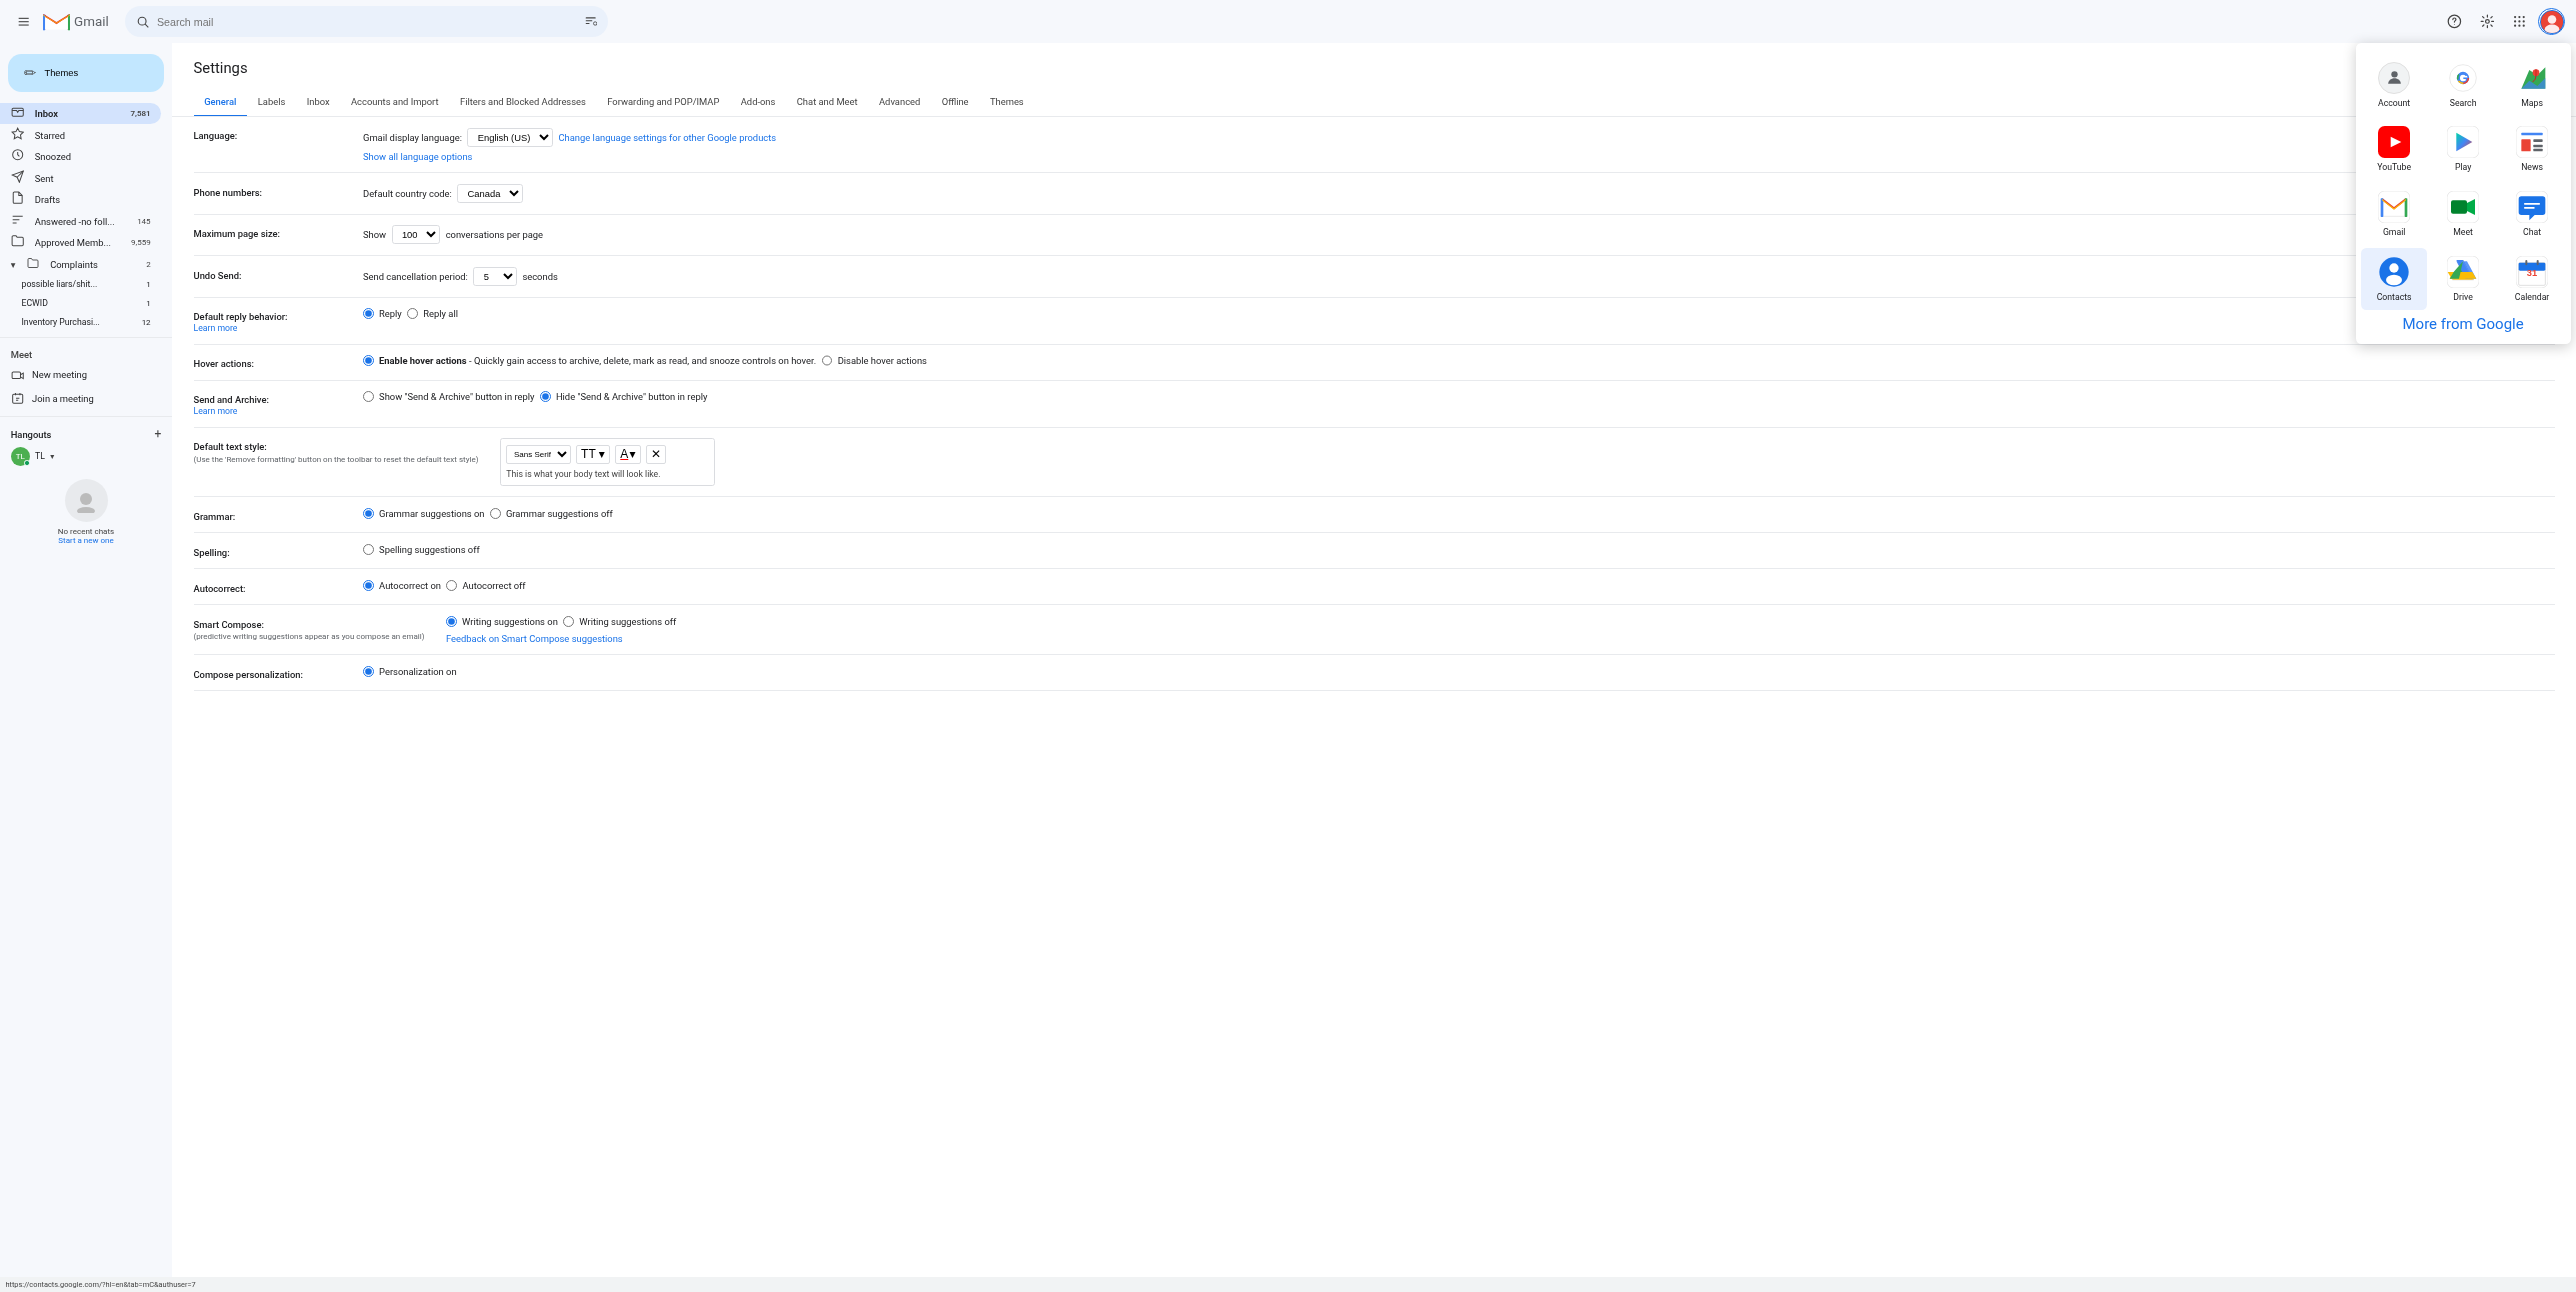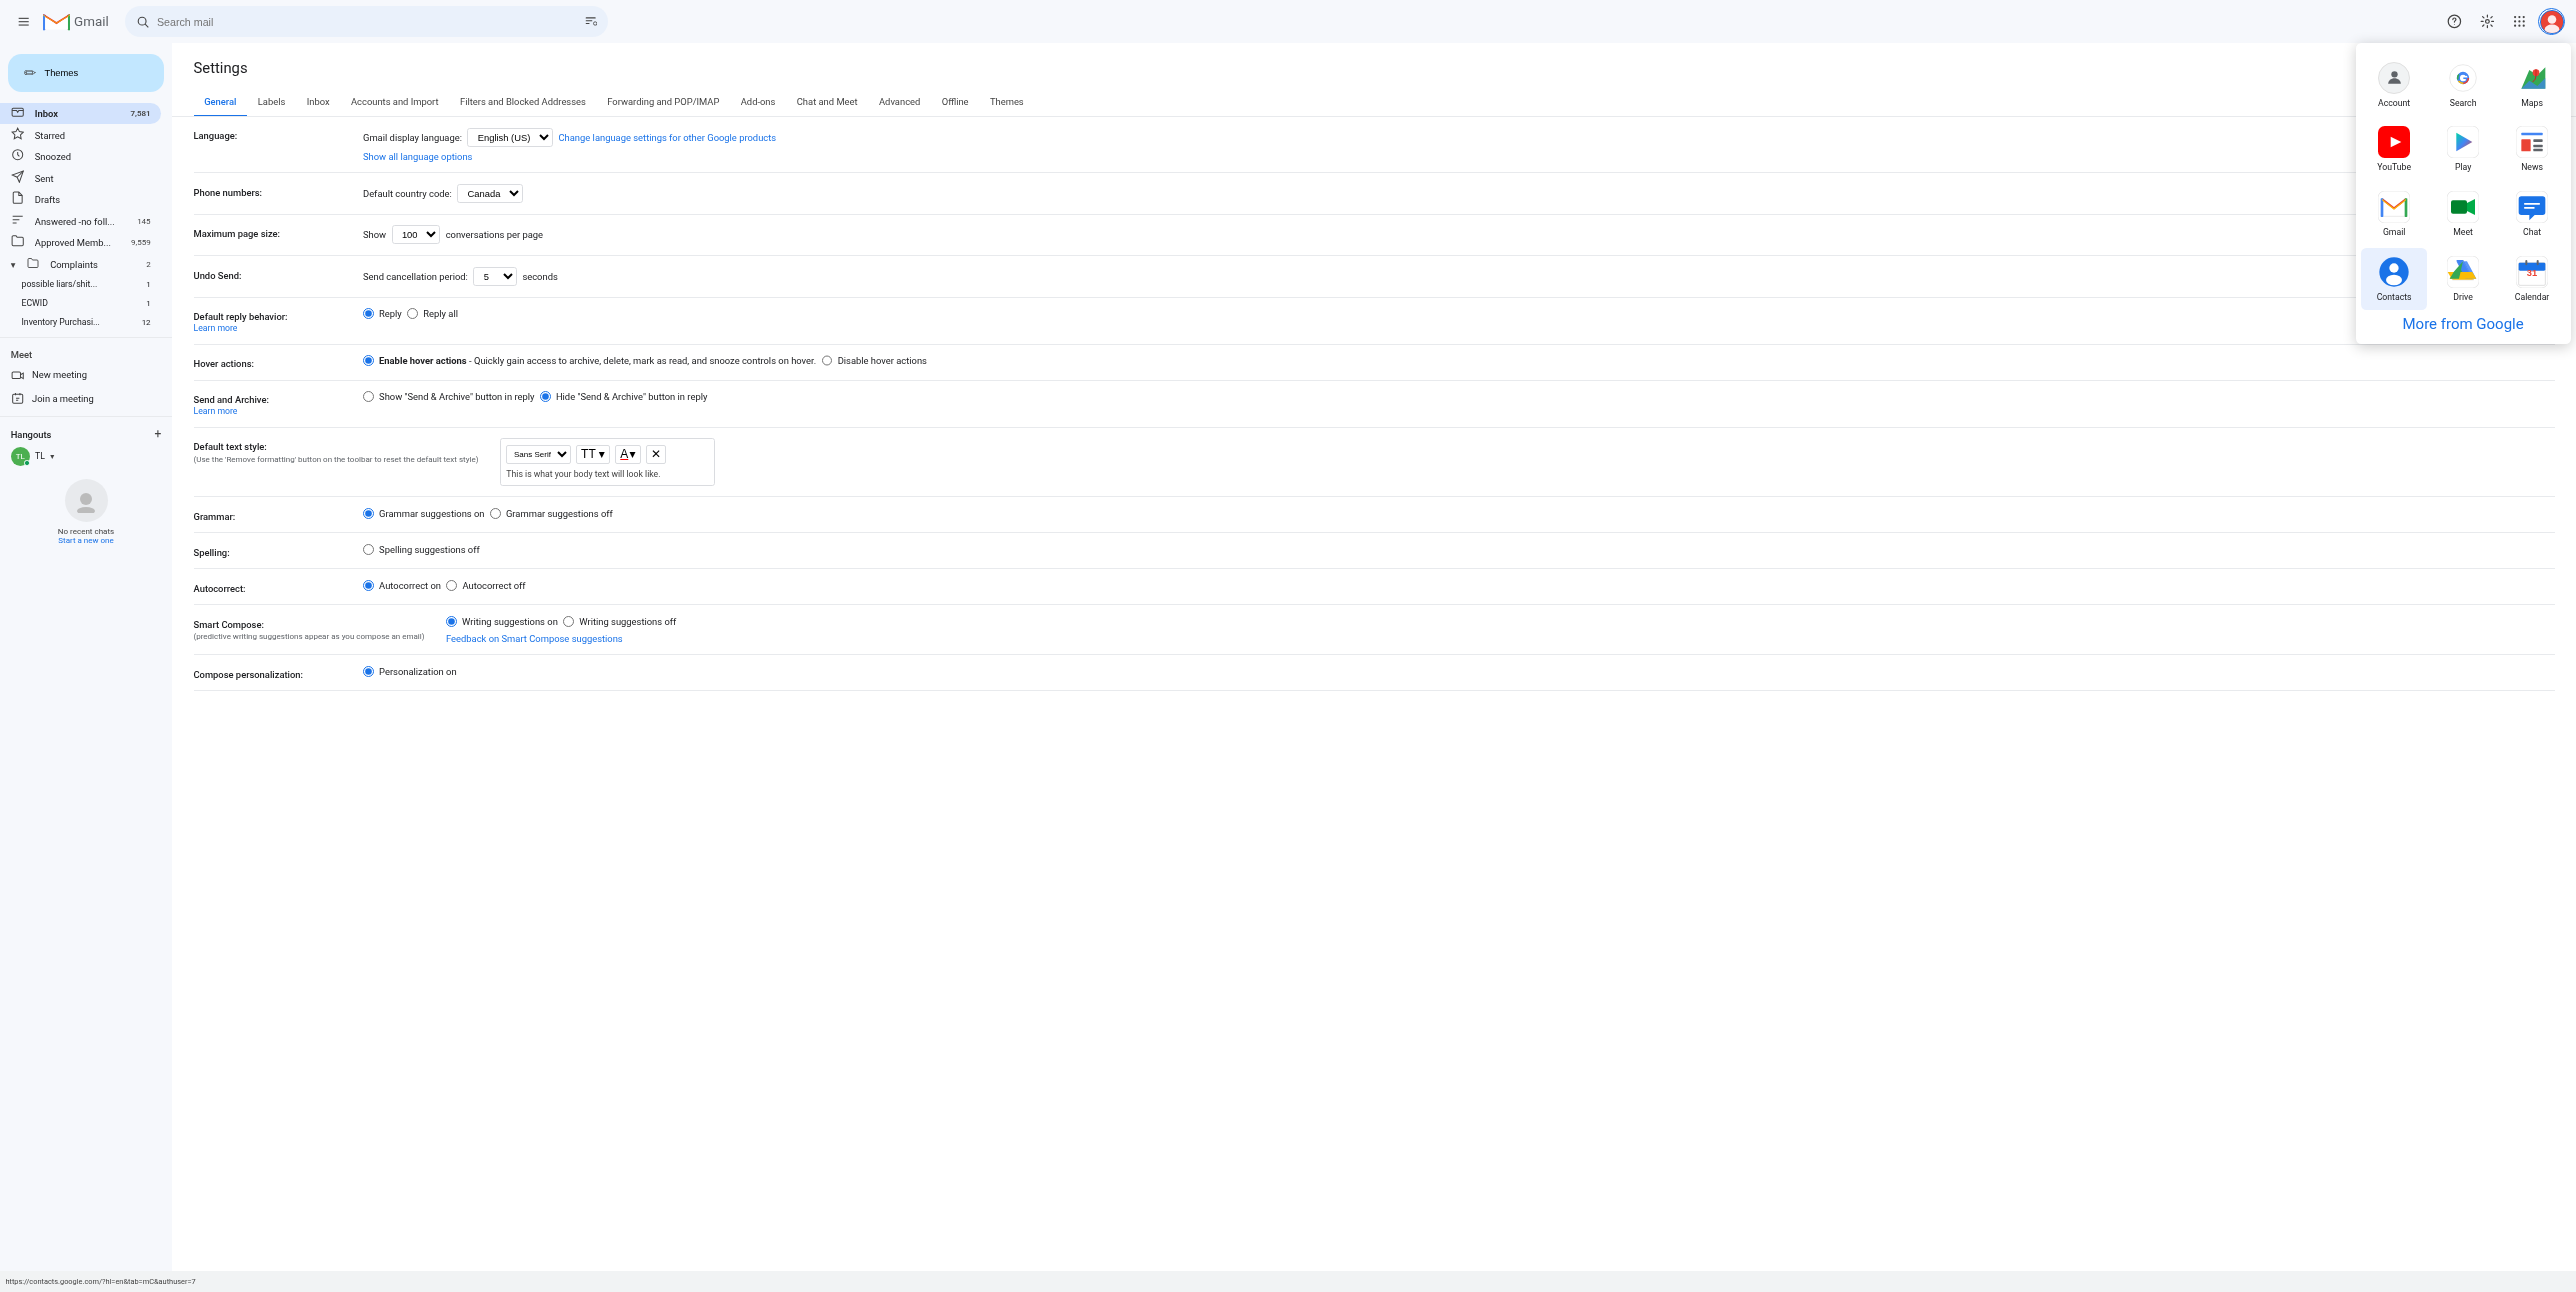--- a/index.html
+++ b/index.html
@@ -79,21 +79,21 @@
 
     
     .app-grid-overlay { position: fixed; top: 43px; right: 5.4px; background: white; border-radius: 5.4px; box-shadow: 0 2.7px 13.4px rgba(0,0,0,0.2); width: 215px; padding: 10.7px 5.4px; z-index: 1000; }
     .app-grid { display: grid; grid-template-columns: repeat(3, 1fr); gap: 2.7px; }
     .app-item { display: flex; flex-direction: column; align-items: center; padding: 8px 5.4px; border-radius: 5.4px; cursor: pointer; gap: 4px; }
     .app-icon { width: 32px; height: 32px; display: flex; align-items: center; justify-content: center; }
     .app-name { font-size: 8.7px; color: #202124; text-align: center; }
     .app-item.highlighted { background: #e8f0fe; }
 
     
-    .status-bar { height: 21px; background: #f1f3f4; font-size: 7.4px; color: #444; padding: 1.3px 5.4px; display: flex; align-items: center; }
+    .status-bar { height: 15px; background: #f1f3f4; font-size: 7.4px; color: #444; padding: 1.3px 5.4px; display: flex; align-items: center; }
 
     
     .folder-sub { display: flex; align-items: center; gap: 10.7px; padding: 2.7px 10.7px 2.7px 21.5px; height: 19px; border-radius: 0 10.7px 10.7px 0; cursor: pointer; font-size: 8.7px; color: #202124; margin-right: 10.7px; }
     .folder-sub .count { margin-left: auto; font-size: 8px; }
 
     
     ::-webkit-scrollbar { width: 4px; }
     ::-webkit-scrollbar-track { background: transparent; }
     ::-webkit-scrollbar-thumb { background: #bbb; border-radius: 2px; }
   </style>

